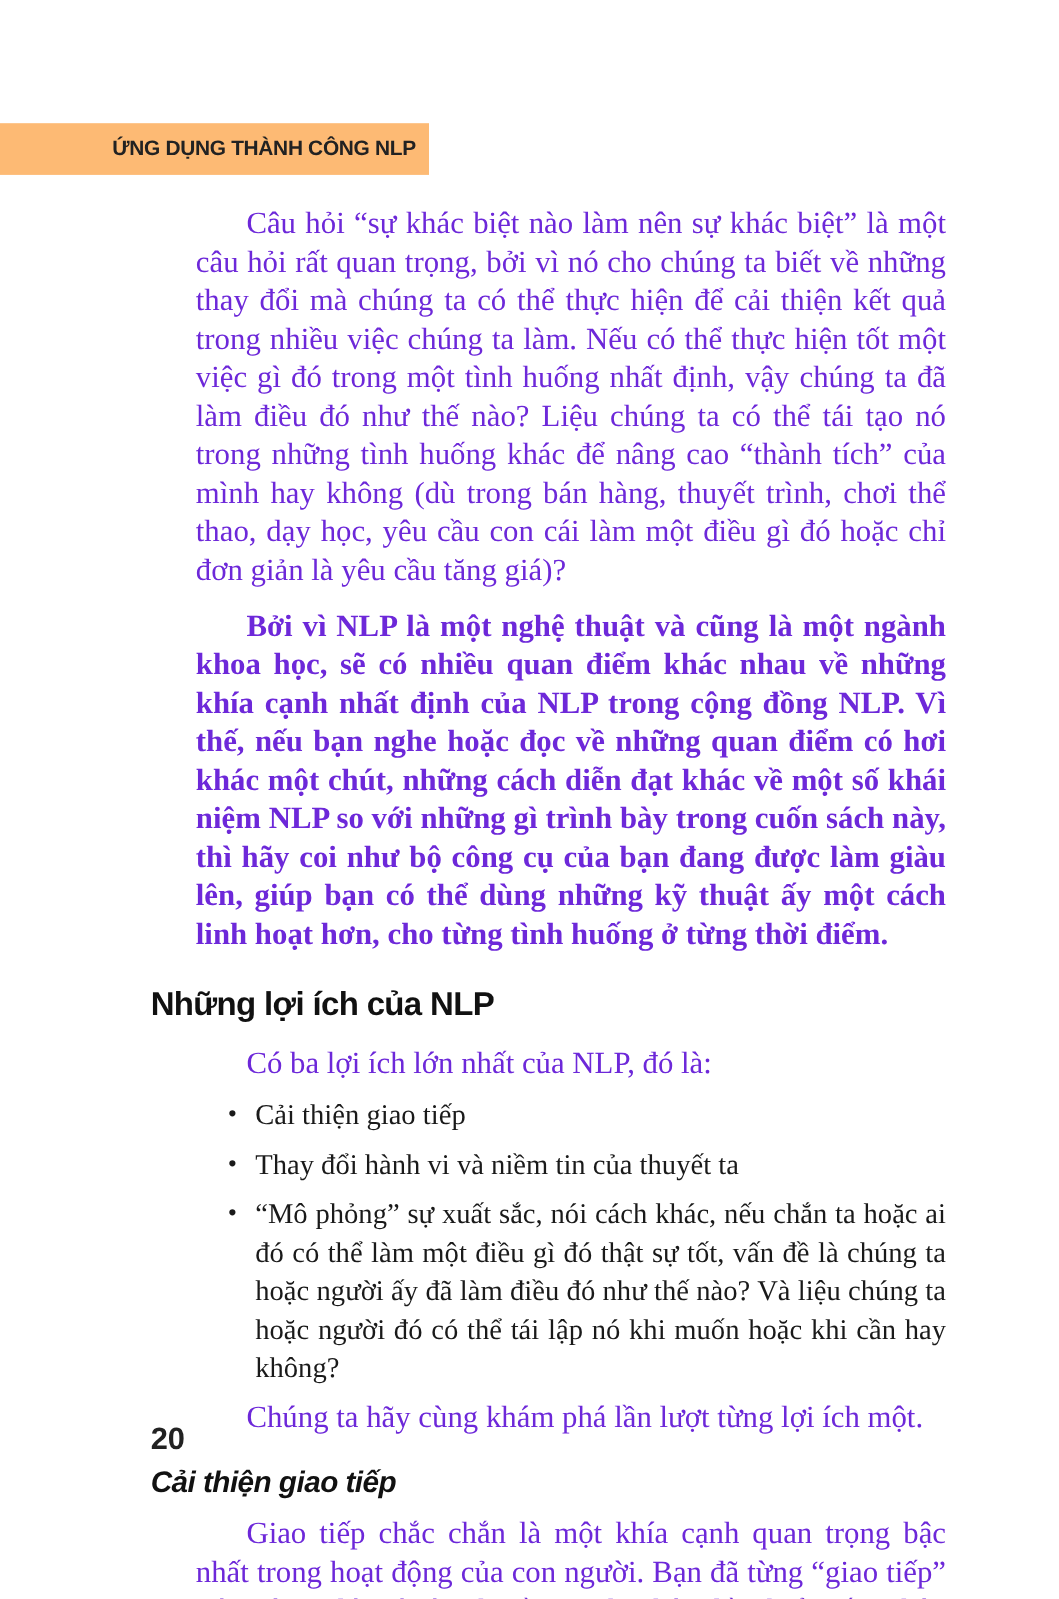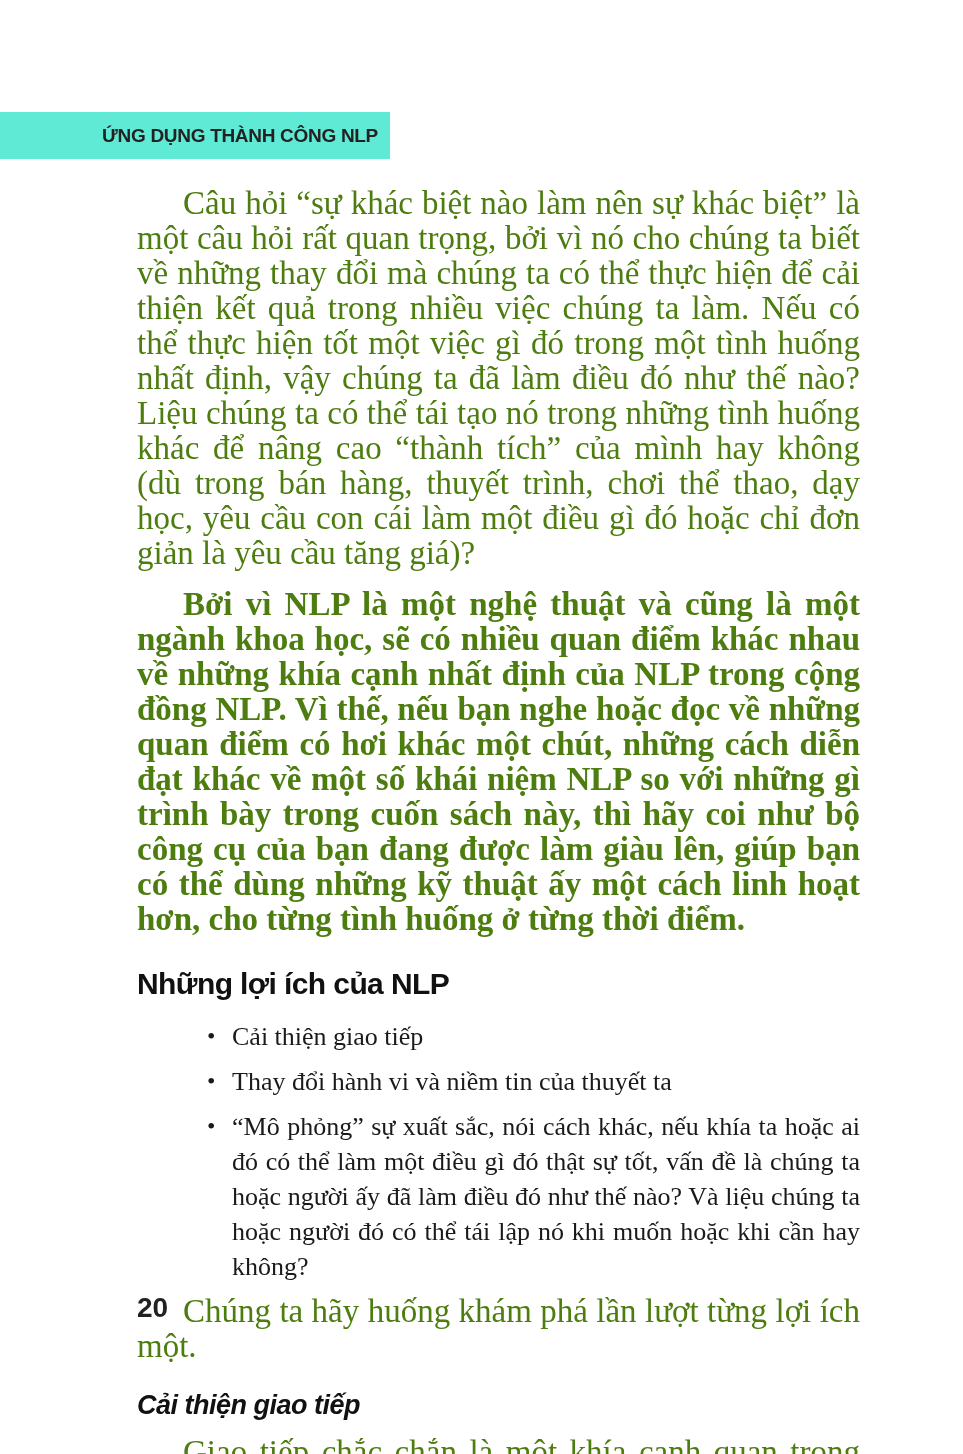--- a/index.html
+++ b/index.html
@@ -12,45 +12,46 @@
     overflow: hidden;
     font-family: "Liberation Serif", serif;
     color: #1a1a1a;
   }
   .header-bar {
     position: absolute;
     top: 112px;
     left: 0;
     width: 390px;
     height: 47px;
-    background: #5eead4;
+    background: #fdba74;
     display: flex;
     align-items: center;
     justify-content: flex-end;
     padding-right: 12px;
   }
   .header-bar span {
     font-family: "Liberation Sans", sans-serif;
     font-weight: bold;
     font-size: 19px;
     letter-spacing: -0.3px;
     color: #222222;
     white-space: nowrap;
   }
   .content {
     position: absolute;
     top: 186px;
     left: 137px;
     width: 723px;
   }
   .body {
-    font-size: 33px;
+    font-size: 28px;
     line-height: 35px;
     text-align: justify;
-    color: #4d7c0f;
+    color: #6d28d9;
+    margin-left: 41px;
   }
   .indent { text-indent: 46px; }
   .para-gap { margin-top: 16px; font-weight: bold; }
   .section-heading {
     font-family: "Liberation Sans", sans-serif;
     font-weight: bold;
     font-size: 30px;
     letter-spacing: -0.6px;
     color: #111111;
     margin-top: 30px;
@@ -105,28 +106,29 @@
   </div>
 
   <div class="content">
 
     <p class="body indent">Câu hỏi “sự khác biệt nào làm nên sự khác biệt” là một câu hỏi rất quan trọng, bởi vì nó cho chúng ta biết về những thay đổi mà chúng ta có thể thực hiện để cải thiện kết quả trong nhiều việc chúng ta làm. Nếu có thể thực hiện tốt một việc gì đó trong một tình huống nhất định, vậy chúng ta đã làm điều đó như thế nào? Liệu chúng ta có thể tái tạo nó trong những tình huống khác để nâng cao “thành tích” của mình hay không (dù trong bán hàng, thuyết trình, chơi thể thao, dạy học, yêu cầu con cái làm một điều gì đó hoặc chỉ đơn giản là yêu cầu tăng giá)?</p>
 
     <p class="body indent para-gap">Bởi vì NLP là một nghệ thuật và cũng là một ngành khoa học, sẽ có nhiều quan điểm khác nhau về những khía cạnh nhất định của NLP trong cộng đồng NLP. Vì thế, nếu bạn nghe hoặc đọc về những quan điểm có hơi khác một chút, những cách diễn đạt khác về một số khái niệm NLP so với những gì trình bày trong cuốn sách này, thì hãy coi như bộ công cụ của bạn đang được làm giàu lên, giúp bạn có thể dùng những kỹ thuật ấy một cách linh hoạt hơn, cho từng tình huống ở từng thời điểm.</p>
 
     <h2 class="section-heading">Những lợi ích của NLP</h2>
 
+    <p class="body indent">Có ba lợi ích lớn nhất của NLP, đó là:</p>
 
     <ul class="bullets">
       <li>Cải thiện giao tiếp</li>
       <li>Thay đổi hành vi và niềm tin của thuyết ta</li>
-      <li>“Mô phỏng” sự xuất sắc, nói cách khác, nếu khía ta hoặc ai đó có thể làm một điều gì đó thật sự tốt, vấn đề là chúng ta hoặc người ấy đã làm điều đó như thế nào? Và liệu chúng ta hoặc người đó có thể tái lập nó khi muốn hoặc khi cần hay không?</li>
+      <li>“Mô phỏng” sự xuất sắc, nói cách khác, nếu chắn ta hoặc ai đó có thể làm một điều gì đó thật sự tốt, vấn đề là chúng ta hoặc người ấy đã làm điều đó như thế nào? Và liệu chúng ta hoặc người đó có thể tái lập nó khi muốn hoặc khi cần hay không?</li>
     </ul>
 
-    <p class="body indent">Chúng ta hãy huống khám phá lần lượt từng lợi ích một.</p>
+    <p class="body indent">Chúng ta hãy cùng khám phá lần lượt từng lợi ích một.</p>
 
     <h3 class="sub-heading">Cải thiện giao tiếp</h3>
 
     <p class="body indent">Giao tiếp chắc chắn là một khía cạnh quan trọng bậc nhất trong hoạt động của con người. Bạn đã từng “giao tiếp” với một ai đó, với ý nghĩ rằng cả hai bên điều hiểu rất rõ bên kia muốn nói gì, và sau đó bạn lấy làm</p>
 
   </div>
 
   <div class="page-number">20</div>
 
 </div>

